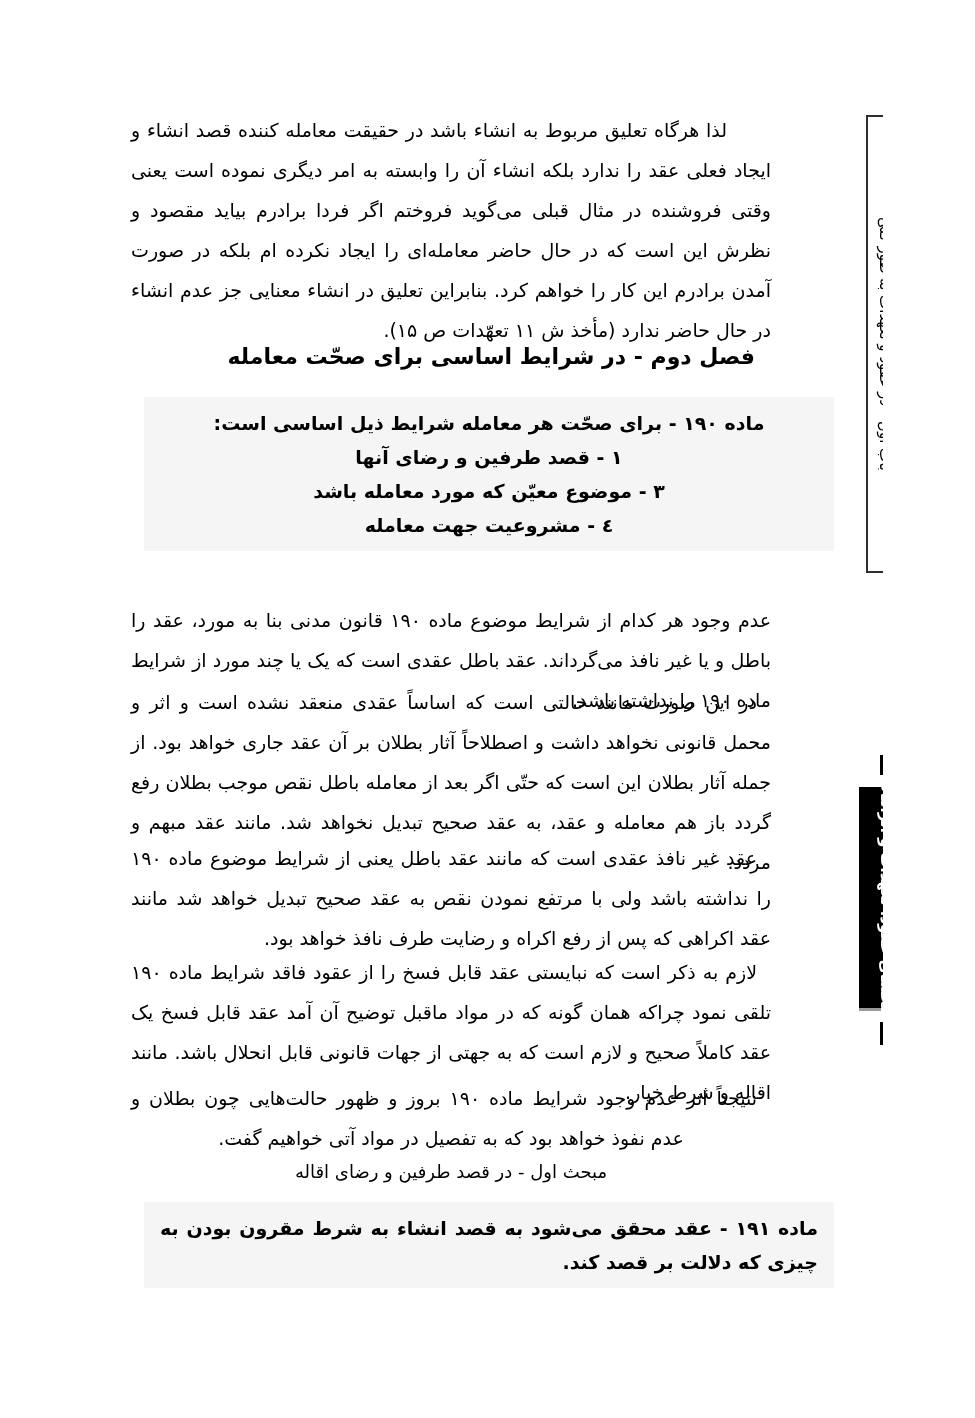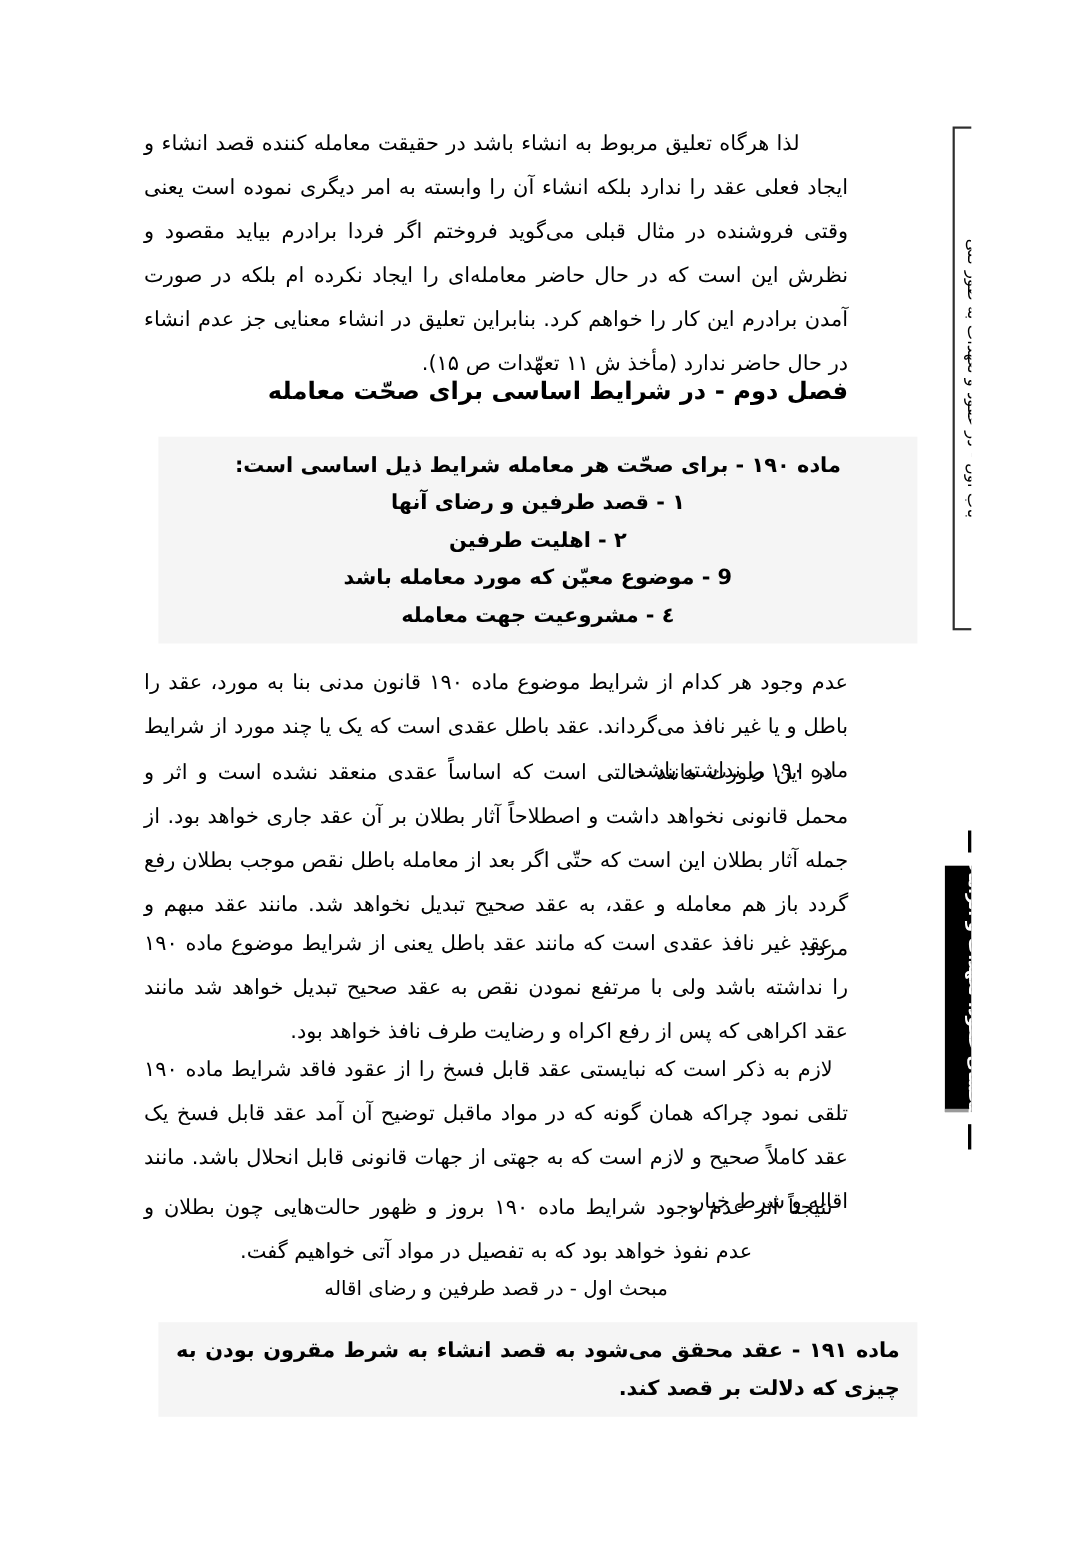--- a/index.html
+++ b/index.html
@@ -19,21 +19,21 @@
       font-size:19px;
       line-height:40px;
     }
     #p1{top:110px;text-indent:44px;}
     #p2{top:600px;}
     #p3{top:682px;text-indent:14px;}
     #p4{top:838px;text-indent:14px;}
     #p5{top:952px;text-indent:14px;}
     #p6{top:1078px;text-indent:14px;text-align-last:center;}
     #chapter-heading{
-      position:absolute;left:131px;right:112px;
+      position:absolute;left:131px;right:128px;
       top:336px;
       font-size:22px;font-weight:bold;
       text-align:right;line-height:42px;
     }
     .articlebox{
       position:absolute;
       left:144px;width:690px;
       box-sizing:border-box;
       background:#f5f5f5;
       padding:9px 16px;
@@ -93,22 +93,21 @@
 
 <div class="page">
 
   <div class="para" id="p1">لذا هرگاه تعلیق مربوط به انشاء باشد در حقیقت معامله کننده قصد انشاء و ایجاد فعلی عقد را ندارد بلکه انشاء آن را وابسته به امر دیگری نموده است یعنی وقتی فروشنده در مثال قبلی می‌گوید فروختم اگر فردا برادرم بیاید مقصود و نظرش این است که در حال حاضر معامله‌ای را ایجاد نکرده ام بلکه در صورت آمدن برادرم این کار را خواهم کرد. بنابراین تعلیق در انشاء معنایی جز عدم انشاء در حال حاضر ندارد (مأخذ ش ۱۱ تعهّدات ص ۱۵).</div>
 
   <div id="chapter-heading">فصل دوم - در شرایط اساسی برای صحّت معامله</div>
 
   <div class="articlebox" id="box190">
     <div class="aline">ماده ۱۹۰ - برای صحّت هر معامله شرایط ذیل اساسی است:</div>
     <div class="aline">۱ - قصد طرفین و رضای آنها</div>
-    <div class="aline">۲ - اهلیت طرفین</div>
-    <div class="aline">9 - موضوع معیّن که مورد معامله باشد</div>
+    <div class="aline">۳ - موضوع معیّن که مورد معامله باشد</div>
     <div class="aline">٤ - مشروعیت جهت معامله</div>
   </div>
 
   <div class="para" id="p2">عدم وجود هر کدام از شرایط موضوع ماده ۱۹۰ قانون مدنی بنا به مورد، عقد را باطل و یا غیر نافذ می‌گرداند. عقد باطل عقدی است که یک یا چند مورد از شرایط ماده ۱۹۰ را نداشته باشد.</div>
   <div class="para" id="p3">در این صورت مانند حالتی است که اساساً عقدی منعقد نشده است و اثر و محمل قانونی نخواهد داشت و اصطلاحاً آثار بطلان بر آن عقد جاری خواهد بود. از جمله آثار بطلان این است که حتّی اگر بعد از معامله باطل نقص موجب بطلان رفع گردد باز هم معامله و عقد، به عقد صحیح تبدیل نخواهد شد. مانند عقد مبهم و مردد.</div>
   <div class="para" id="p4">عقد غیر نافذ عقدی است که مانند عقد باطل یعنی از شرایط موضوع ماده ۱۹۰ را نداشته باشد ولی با مرتفع نمودن نقص به عقد صحیح تبدیل خواهد شد مانند عقد اکراهی که پس از رفع اکراه و رضایت طرف نافذ خواهد بود.</div>
   <div class="para" id="p5">لازم به ذکر است که نبایستی عقد قابل فسخ را از عقود فاقد شرایط ماده ۱۹۰ تلقی نمود چراکه همان گونه که در مواد ماقبل توضیح آن آمد عقد قابل فسخ یک عقد کاملاً صحیح و لازم است که به جهتی از جهات قانونی قابل انحلال باشد. مانند اقاله و شرط خیار.</div>
   <div class="para" id="p6">نتیجتاً اثر عدم وجود شرایط ماده ۱۹۰ بروز و ظهور حالت‌هایی چون بطلان و عدم نفوذ خواهد بود که به تفصیل در مواد آتی خواهیم گفت.</div>
 
   <div id="mabhas">مبحث اول - در قصد طرفین و رضای اقاله</div>

